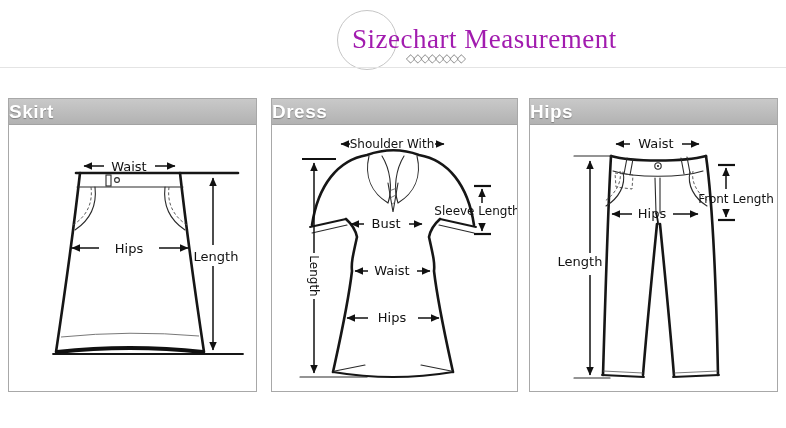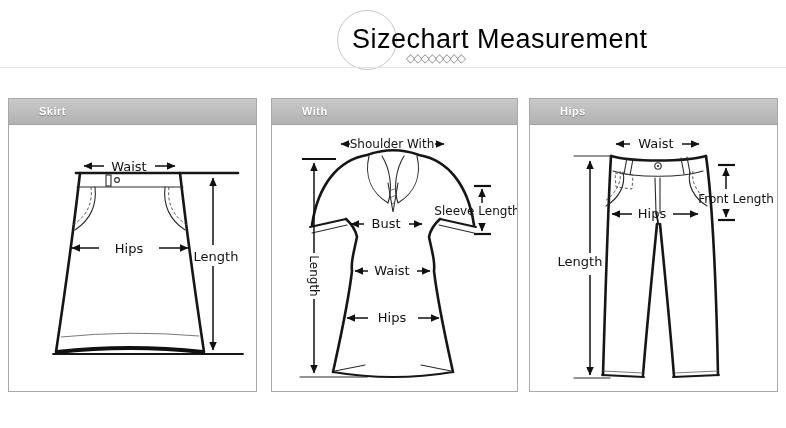--- a/index.html
+++ b/index.html
@@ -7,22 +7,22 @@
     width:786px;height:428px;position:relative;background:#ffffff;
     font-family:"Liberation Sans", sans-serif;overflow:hidden;
   }
   
   .title-arc{
     position:absolute;left:337px;top:10px;width:58px;height:58px;
     border:1.5px solid #c6c6c6;border-radius:50%;
   }
   .page-title{
     position:absolute;left:352px;top:24px;margin:0;
-    font-family:Liberation Sans, sans-serif;font-weight:400;
-    font-size:27px;color:#000000;letter-spacing:0.5px;white-space:nowrap;
+    font-family:Liberation Serif, serif;font-weight:400;
+    font-size:27px;color:#a21caf;letter-spacing:0.5px;white-space:nowrap;
   }
   .diamonds{
     position:absolute;left:393px;top:51px;width:84px;text-align:center;
     font-size:12px;letter-spacing:-2px;color:#8a8a8a;white-space:nowrap;
   }
   .divider{
     position:absolute;left:0;top:67px;width:786px;height:0;
     border-top:1px solid #e4e4e4;
   }
   
@@ -30,22 +30,22 @@
     position:absolute;top:98px;height:294px;background:#ffffff;
     border:1px solid #a8a8a8;box-sizing:border-box;
   }
   .panel.skirt{left:8px;width:249px;}
   .panel.dress{left:271px;width:247px;}
   .panel.pants{left:529px;width:249px;}
   .panel-head{
     height:25px;line-height:25px;
     background:linear-gradient(#c9c9c9,#b2b2b2);
     border-bottom:1px solid #a3a3a3;
-    color:#ffffff;font-weight:bold;font-size:11px;
-    padding-left:30px;letter-spacing:0.5px;
+    color:#ffffff;font-weight:bold;font-size:19px;
+    letter-spacing:0.5px;
     text-shadow:0 1px 1px rgba(90,90,90,0.6);
   }
   .panel svg{display:block;}
   
   .g3{stroke:#161616;stroke-width:2.6;fill:none;stroke-linecap:round;}
   .g2{stroke:#161616;stroke-width:1.8;fill:none;stroke-linecap:round;}
   .g1{stroke:#2a2a2a;stroke-width:1.1;fill:none;stroke-linecap:round;}
   .g05{stroke:#555555;stroke-width:0.8;fill:none;}
   .gdash{stroke:#4a4a4a;stroke-width:0.9;fill:none;stroke-dasharray:3 2.2;}
   .hem{stroke:#111111;stroke-width:4;fill:none;stroke-linecap:round;}
@@ -99,21 +99,21 @@
       </g>
       <g>
         <line x1="204" y1="120" x2="204" y2="53" class="dim" marker-end="url(#ahS)"></line>
         <line x1="204" y1="141" x2="204" y2="225" class="dim" marker-end="url(#ahS)"></line>
         <text x="207" y="136" class="lbl">Length</text>
       </g>
     </svg>
   </section>
 
   <section class="panel dress">
-    <div class="panel-head">With</div>
+    <div class="panel-head">Dress</div>
     <svg width="245" height="268" viewBox="0 0 245 268">
       <defs>
         <marker id="ahD" viewBox="0 0 10 10" refX="8.5" refY="5" markerWidth="6.5" markerHeight="6.5" orient="auto">
           <path d="M0,1 L9,5 L0,9 Z" fill="#111"></path>
         </marker>
       </defs>
       <g>
         <path d="M 40,100 C 46,60 66,35 95,30 C 112,24 131,24 147,30 C 176,35 196,60 202,100" class="g3"></path>
         <line x1="38" y1="102" x2="74" y2="94" class="g2"></line>
         <line x1="40" y1="108" x2="75" y2="100" class="g1"></line>

